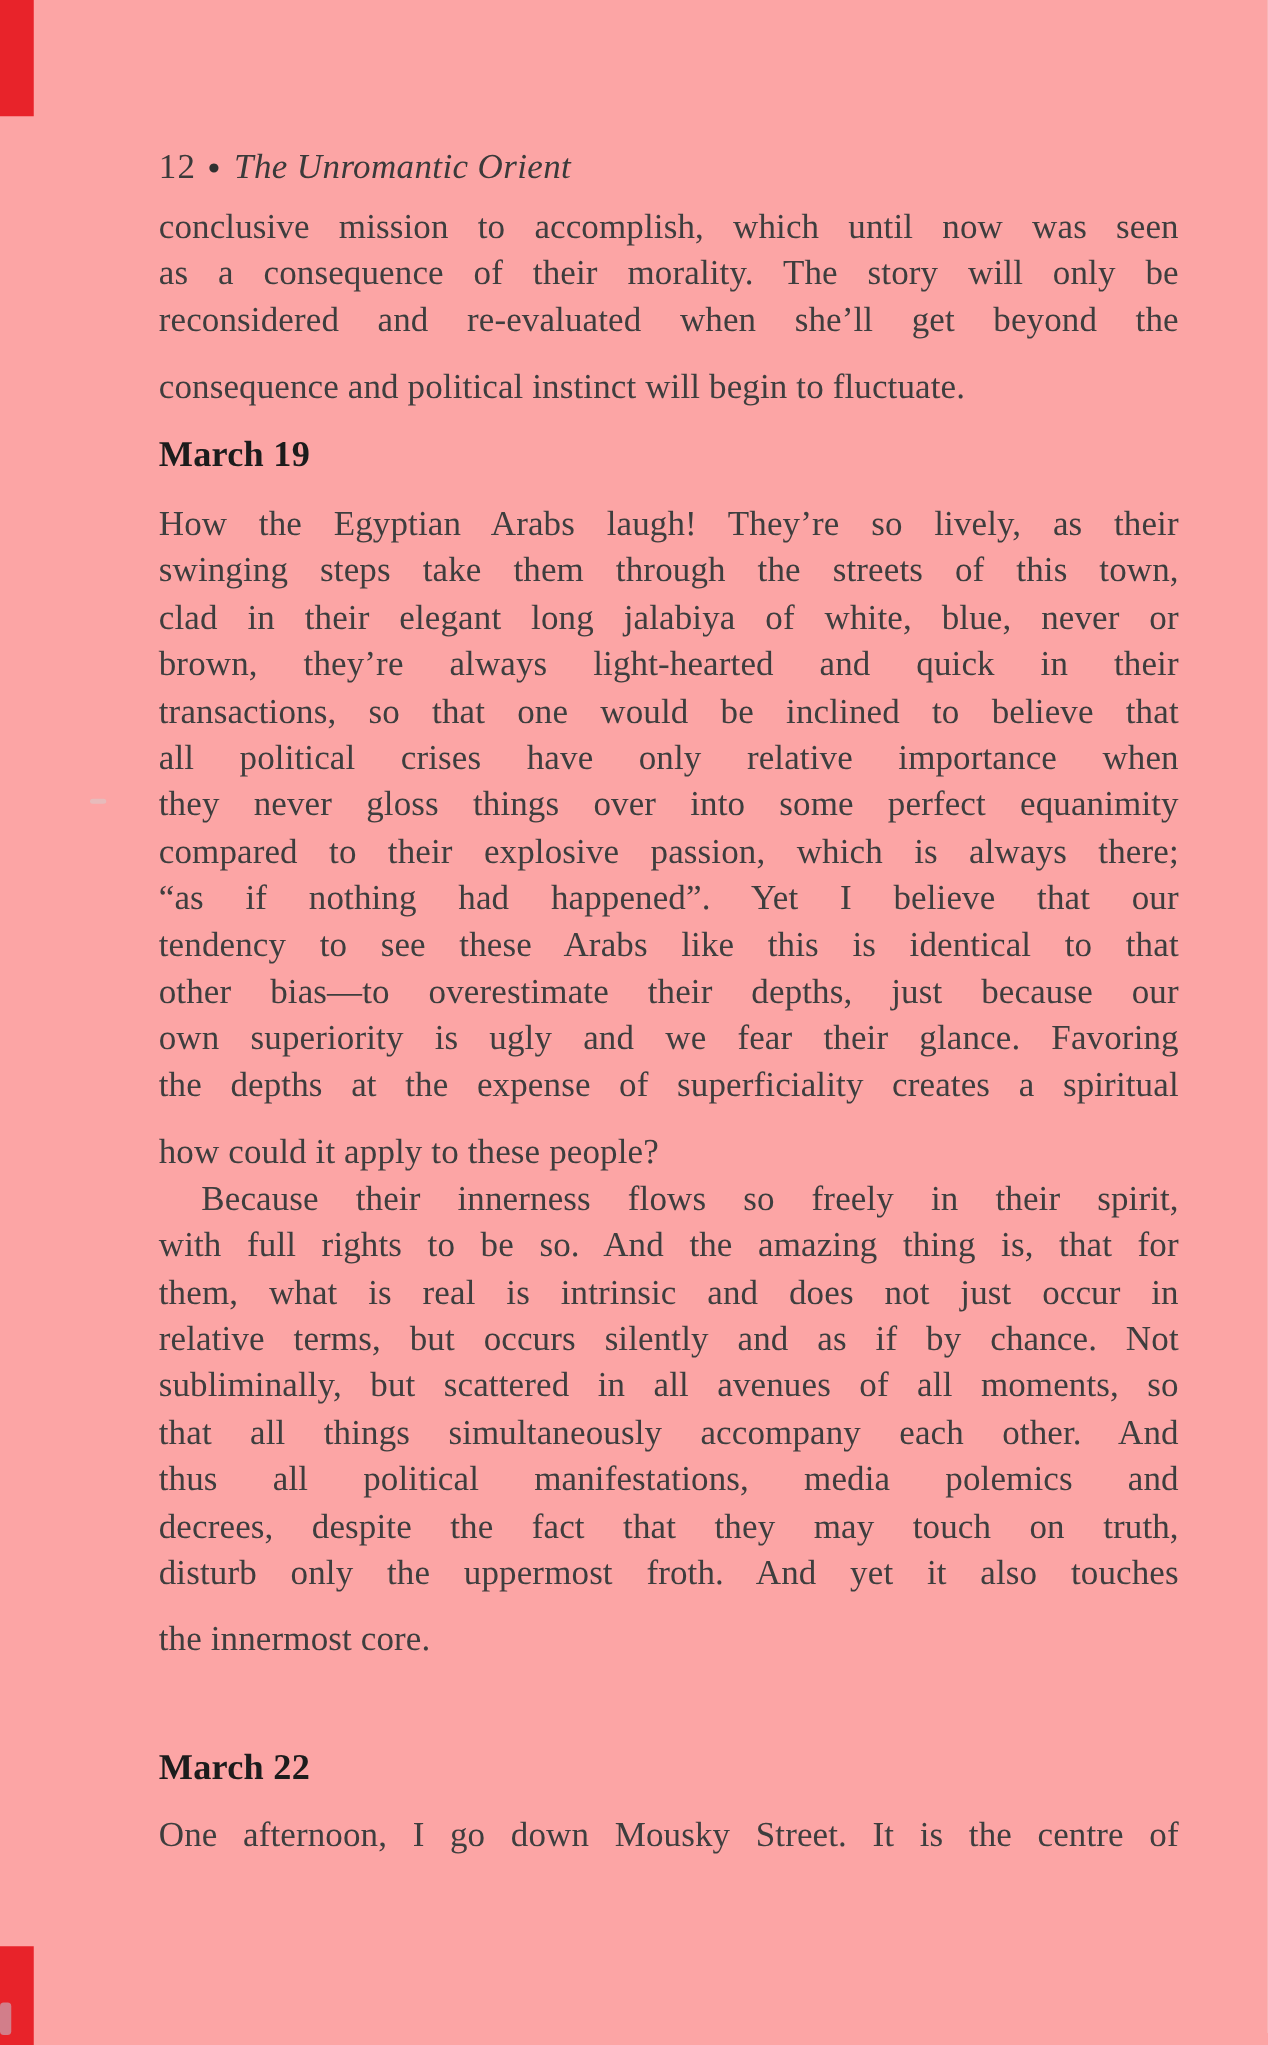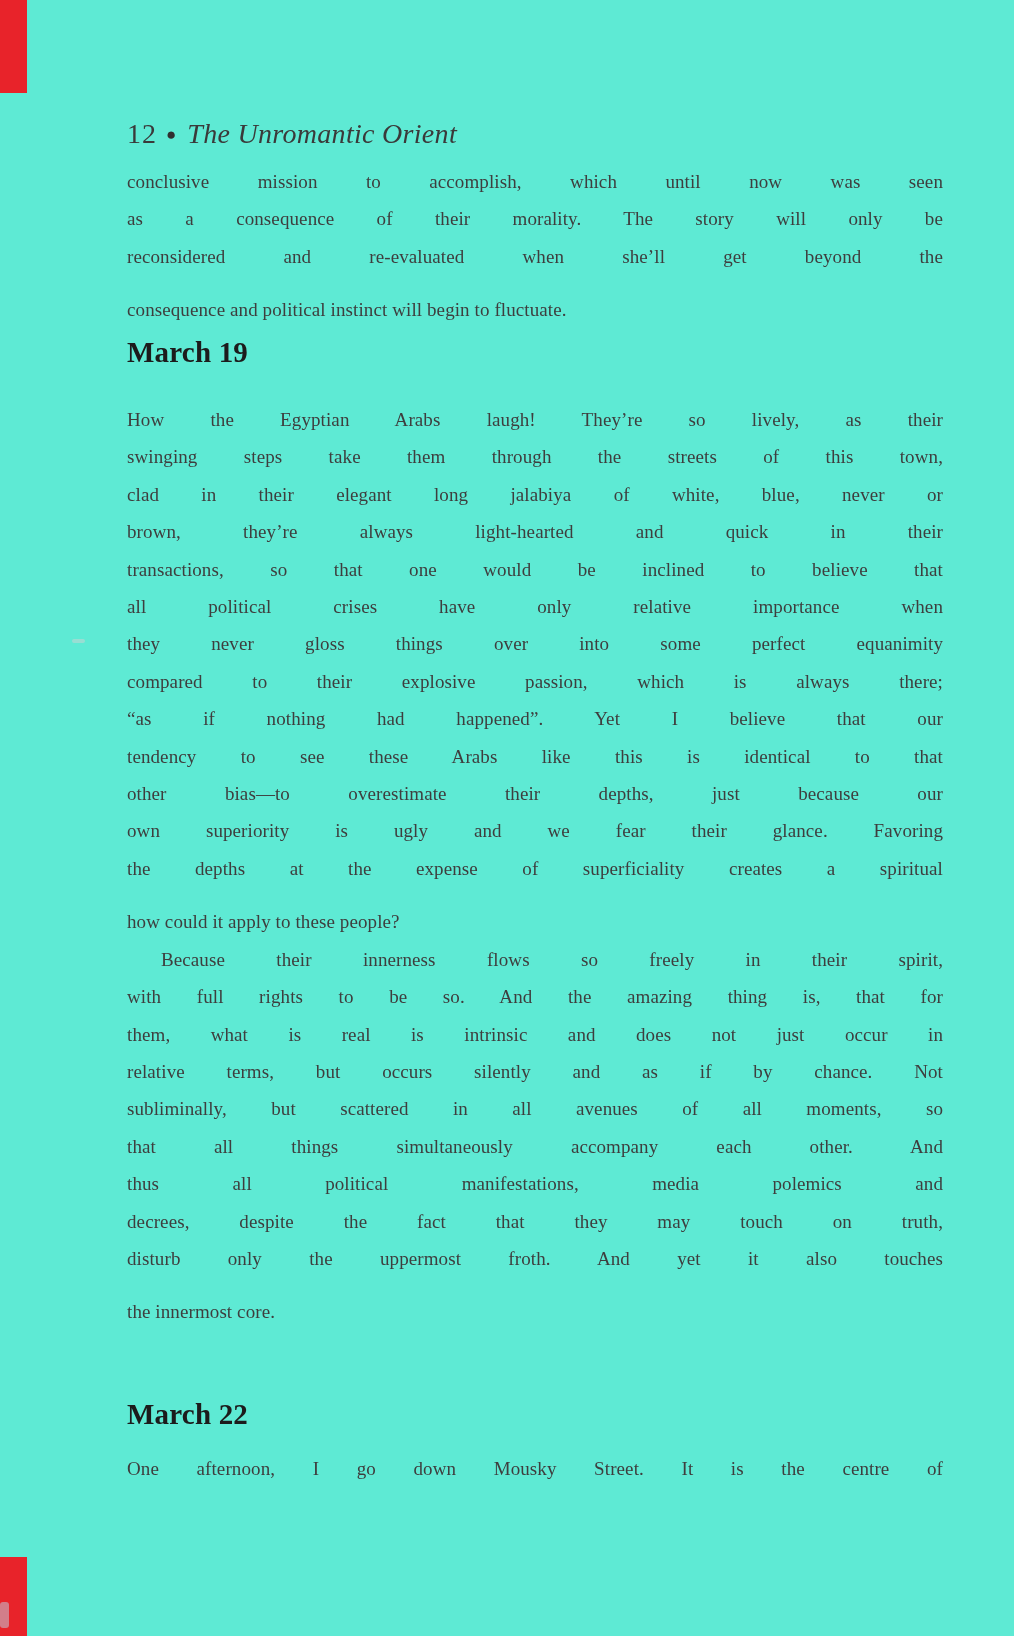--- a/index.html
+++ b/index.html
@@ -1,41 +1,41 @@
 <!DOCTYPE html>
 <html><head>
 <meta charset="utf-8">
 <style>
   html,body { margin:0; padding:0; }
   body { background:#e9e9e9; }
   .page {
     position:relative;
     width:1014px; height:1636px;
-    background:#5eead4;
+    background:#fca5a5;
     overflow:hidden;
     font-family:"Liberation Serif", serif;
     margin:0 auto;
   }
   .abs { position:absolute; }
   .running-head {
     left:127px; top:118px;
     font-size:28px; color:#3a3a3a;
     white-space:nowrap;
   }
   .running-head .pgnum { font-style:normal; letter-spacing:1px; }
   .running-head .bullet {
     display:inline-block;
     font-size:17px; vertical-align:3px;
     margin:0 11px 0 9px; color:#303030;
   }
   .running-head .booktitle { font-style:italic; letter-spacing:0.3px; }
 
   .textblock {
     left:127px; width:816px;
-    font-size:19px; line-height:37.4px;
+    font-size:28px; line-height:37.4px;
     color:#3e3e3e;
     letter-spacing:0.1px;
   }
   .jline { text-align:justify; text-align-last:justify; }
   .jline.lastline { text-align-last:left;margin-top:16px; }
   .firstindent { text-indent:34px; }
 
   .section-heading {
     left:127px;
     font-size:29px; line-height:36px;
@@ -63,21 +63,21 @@
     <span class="pgnum">12</span><span class="bullet">●</span><span class="booktitle">The Unromantic Orient</span>
   </div>
 
   <div class="abs textblock" style="top:163px;">
       <div class="jline">conclusive mission to accomplish, which until now was seen</div>
       <div class="jline">as a consequence of their morality. The story will only be</div>
       <div class="jline">reconsidered and re-evaluated when she’ll get beyond the</div>
       <div class="jline lastline">consequence and political instinct will begin to fluctuate.</div>
     </div>
 
-  <div class="abs section-heading" style="top:334px;">March 19</div>
+  <div class="abs section-heading" style="top:346px;">March 19</div>
 
   <div class="abs textblock" style="top:401px;">
     <div>
         <div class="jline">How the Egyptian Arabs laugh! They’re so lively, as their</div>
         <div class="jline">swinging steps take them through the streets of this town,</div>
         <div class="jline">clad in their elegant long jalabiya of white, blue, never or</div>
         <div class="jline">brown, they’re always light-hearted and quick in their</div>
         <div class="jline">transactions, so that one would be inclined to believe that</div>
         <div class="jline">all political crises have only relative importance when</div>
         <div class="jline">they never gloss things over into some perfect equanimity</div>

